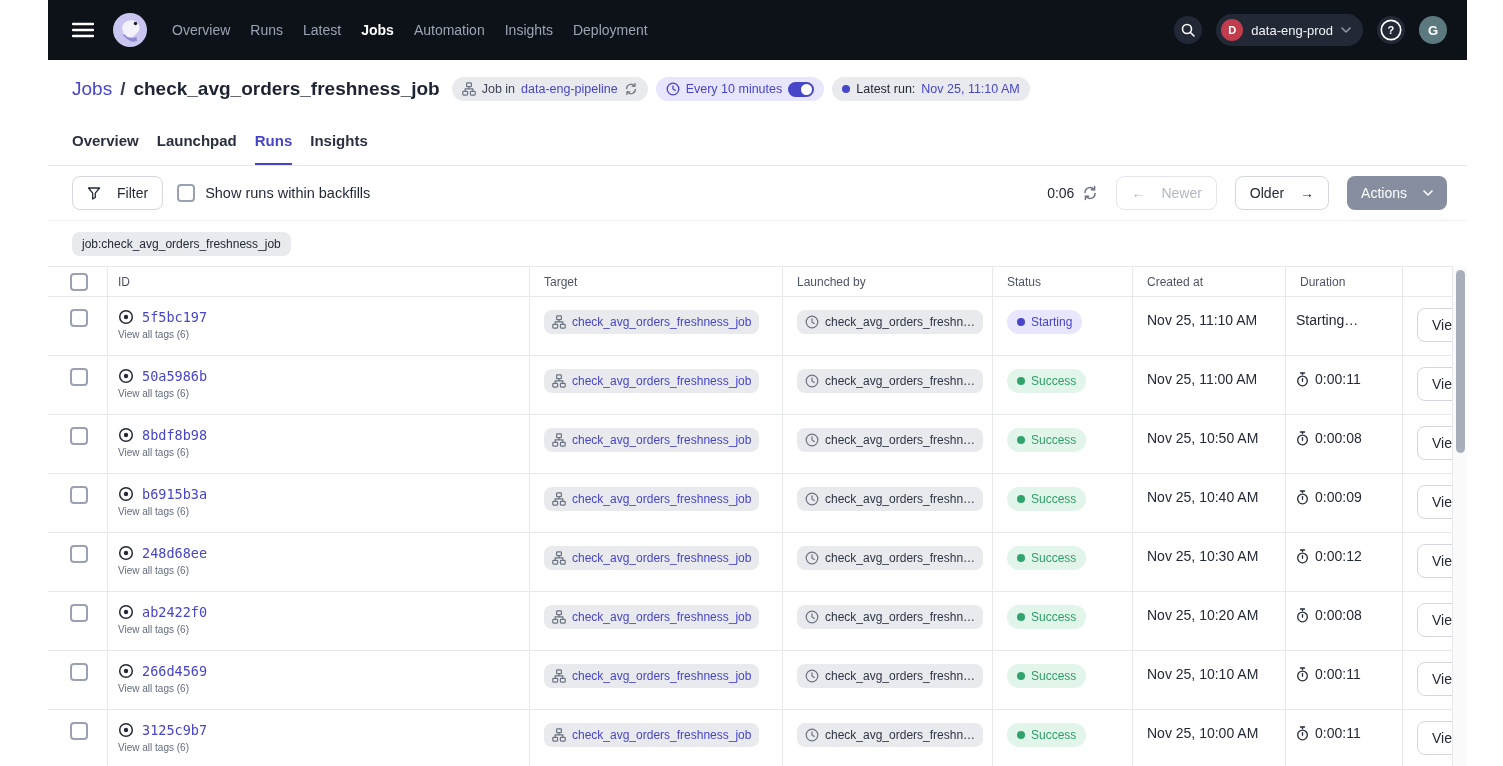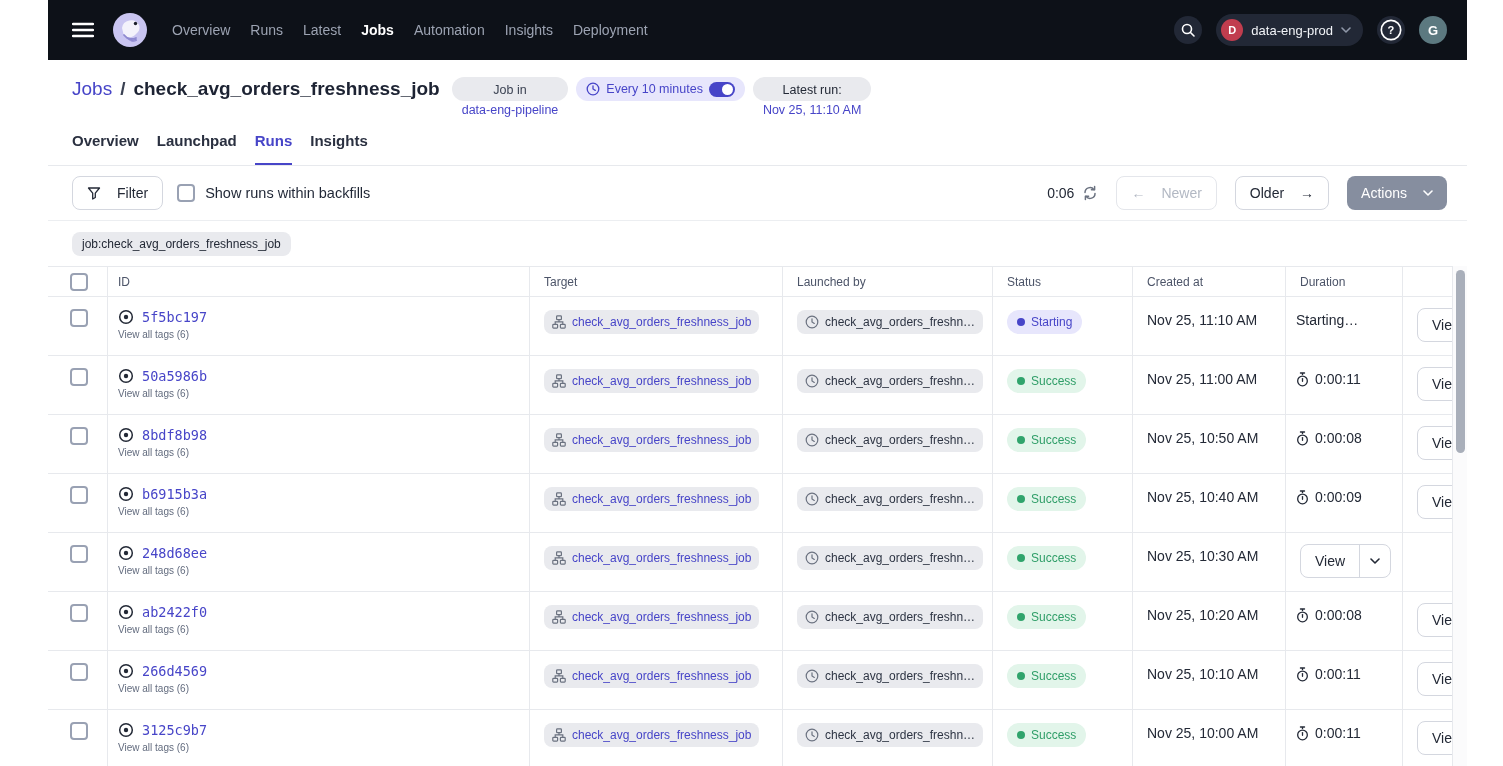--- a/index.html
+++ b/index.html
@@ -27,21 +27,21 @@
 
   
   .page-header { height:58px; display:flex; align-items:center; padding:0 24px; gap:12px; }
   .crumbs { display:flex; align-items:baseline; gap:8px; white-space:nowrap; }
   .crumb-root { color:#4745c8; font-size:19px; font-weight:500; text-decoration:none; cursor:pointer; }
   .crumb-sep { color:#3a4152; font-size:19px; }
   .crumb-title { color:#1d2333; font-size:19px; font-weight:700; }
   .badges { display:flex; align-items:center; gap:8px; }
   .badge { display:inline-flex; align-items:center; gap:6px; height:24px; padding:0 10px;
            border-radius:12px; font-size:12.5px; white-space:nowrap; }
-  .badge-gray { background:#e9eaee; color:#3b4252;flex-direction:column; }
+  .badge-gray { background:#e9eaee; color:#3b4252; }
   .badge-link { color:#4745c8; text-decoration:none; cursor:pointer; }
   .badge-purple { background:#e7e6fc; color:#4745c8; cursor:pointer; }
   .toggle { width:26px; height:15px; border-radius:8px; background:#4745c8; position:relative; display:inline-block; }
   .toggle::after { content:""; position:absolute; right:2px; top:2px; width:11px; height:11px;
                    border-radius:50%; background:#fff; }
   .run-dot { width:8px; height:8px; border-radius:50%; background:#4745c8; display:inline-block; }
 
   
   .tabs { height:48px; display:flex; align-items:stretch; gap:18px; padding:0 24px; border-bottom:1px solid #e7e9ed; }
   .tab { display:flex; align-items:center; font-size:15px; font-weight:600; color:#2a3040;
@@ -543,20 +543,29 @@
         <span>check_avg_orders_freshn…</span>
       </span>
     </div>
     <div class="cell cell-status">
       <span class="status-badge status-success">
         <span class="dot"></span>
         <span>Success</span>
       </span>
     </div>
     <div class="cell cell-created"><span>Nov 25, 10:30 AM</span></div>
+    <div class="cell cell-duration">
+      <svg width="13" height="15" viewBox="0 0 14 16">
+        <path d="M4.8 1h4.4" stroke="#232936" stroke-width="1.4" stroke-linecap="round"></path>
+        <path d="M7 1v2.2" stroke="#232936" stroke-width="1.4"></path>
+        <circle cx="7" cy="9.6" r="5.2" stroke="#232936" stroke-width="1.4" fill="none"></circle>
+        <path d="M7 7v2.9" stroke="#232936" stroke-width="1.4" stroke-linecap="round"></path>
+      </svg>
+      <span>0:00:12</span>
+    </div>
     <div class="cell cell-actions">
       <span class="view-btn">
         <button class="view-main">View</button>
         <button class="view-caret">
           <svg width="10" height="6" viewBox="0 0 10 6">
                   <path d="M1 1l4 4 4-4" stroke="currentColor" stroke-width="1.6" fill="none" stroke-linecap="round" stroke-linejoin="round"></path>
                 </svg>
         </button>
       </span>
     </div>

